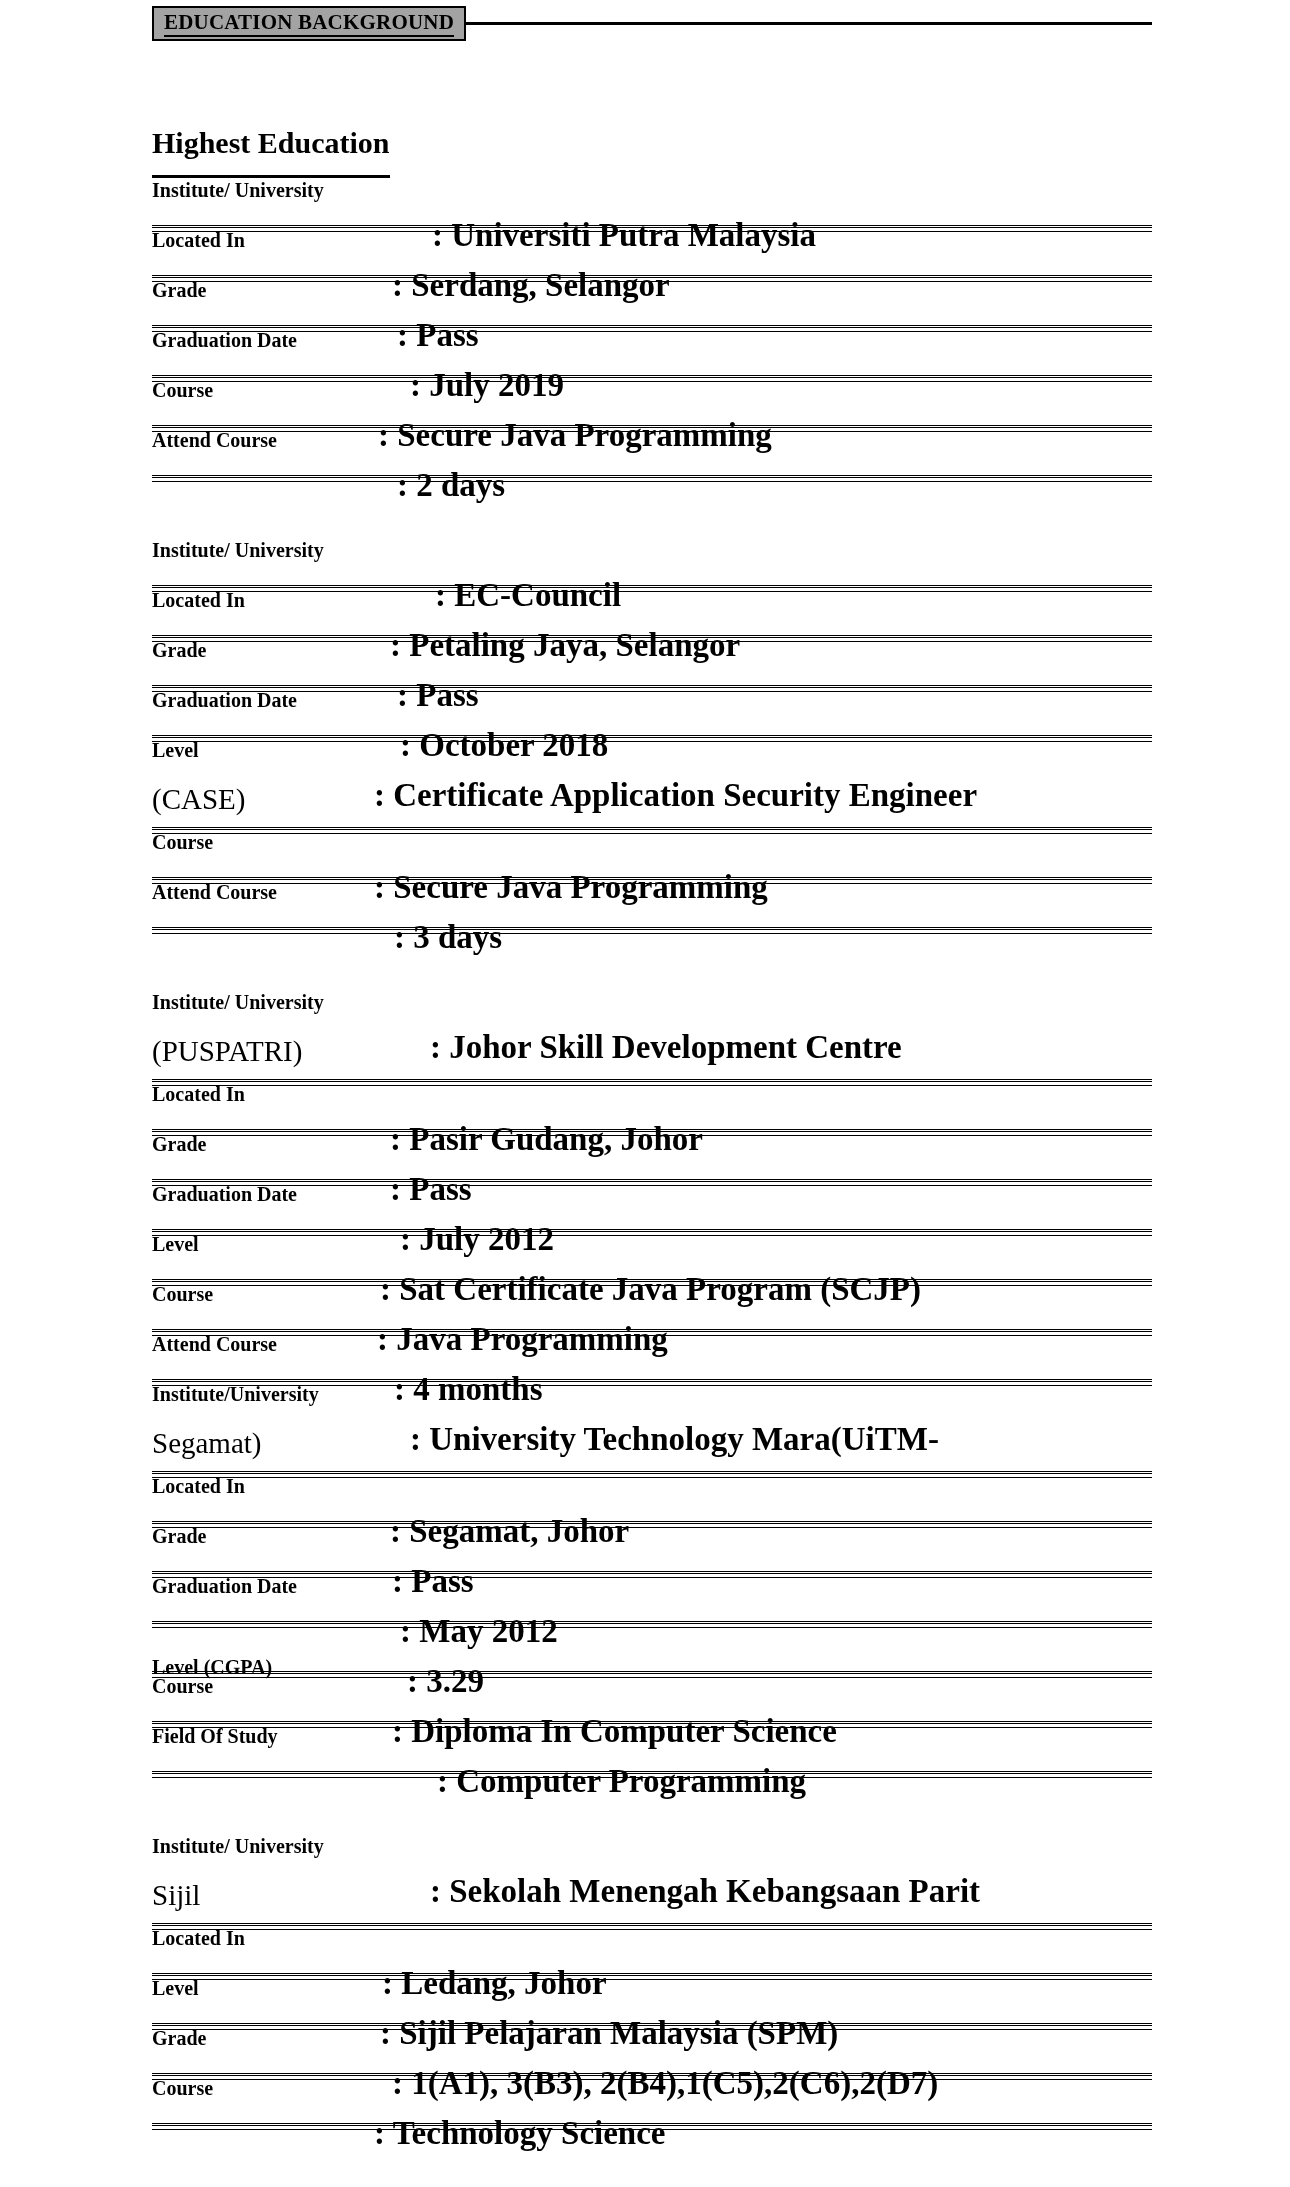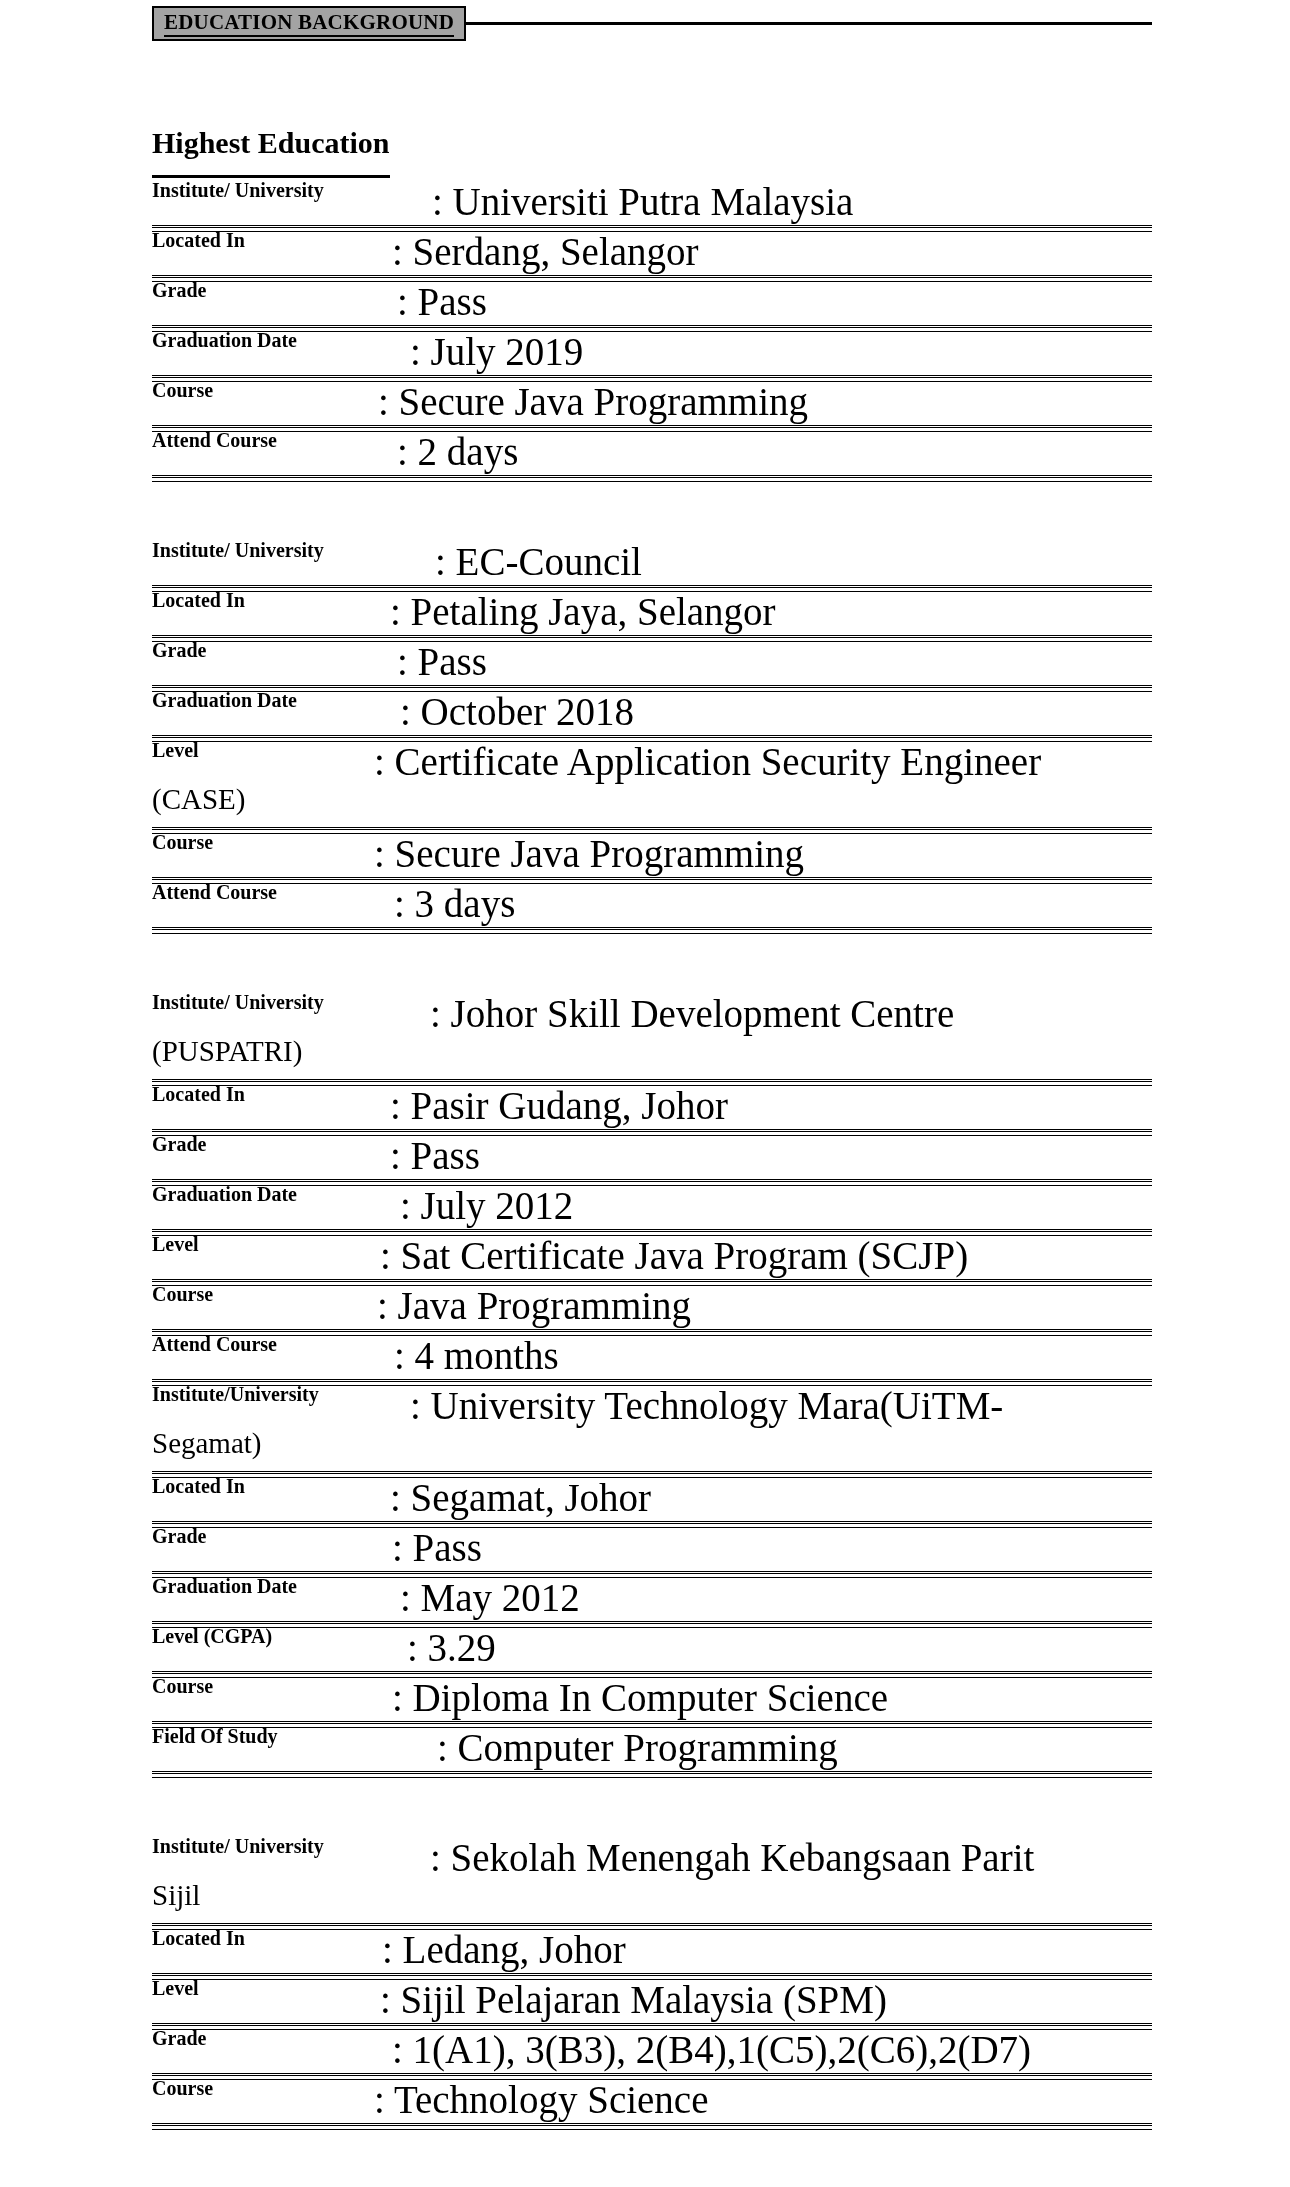--- a/index.html
+++ b/index.html
@@ -85,23 +85,24 @@
     height:44px;
   }
   .row .label{
     display:inline-block;
     font-weight:bold;
     font-size:20px;
     vertical-align:top;
   }
   .row .value{
     display:inline-block;
-    font-size:39px;
-    font-weight:normal;
+    font-size:33px;
+    font-weight:bold;
     vertical-align:top;
+    margin-top:37px;
   }
   .row .cont{
     display:block;
     font-size:29px;
     font-weight:normal;
     line-height:1.16;
     height:42px;
     white-space:nowrap;
   }
   .gap{
@@ -201,21 +202,21 @@
           <div class="row">
             <span class="line"><span class="label" style="width: 238px;">Located In</span><span class="value">: Segamat, Johor</span></span>
           </div>
           <div class="row">
             <span class="line"><span class="label" style="width: 240px;">Grade</span><span class="value">: Pass</span></span>
           </div>
           <div class="row">
             <span class="line"><span class="label" style="width: 248px;">Graduation Date</span><span class="value">: May 2012</span></span>
           </div>
           <div class="row">
-            <span class="line"><span class="label" style="width: 255px;">Level (CGPA)</span><span class="value">: 3.29</span></span>
+            <span class="line"><span class="label" style="width: 255px; margin-top: 31px;">Level (CGPA)</span><span class="value">: 3.29</span></span>
           </div>
           <div class="row">
             <span class="line"><span class="label" style="width: 240px;">Course</span><span class="value">: Diploma In Computer Science</span></span>
           </div>
           <div class="row">
             <span class="line"><span class="label" style="width: 285px;">Field Of Study</span><span class="value">: Computer Programming</span></span>
           </div>
         </div>
         <div class="gap"></div>
         <div>

